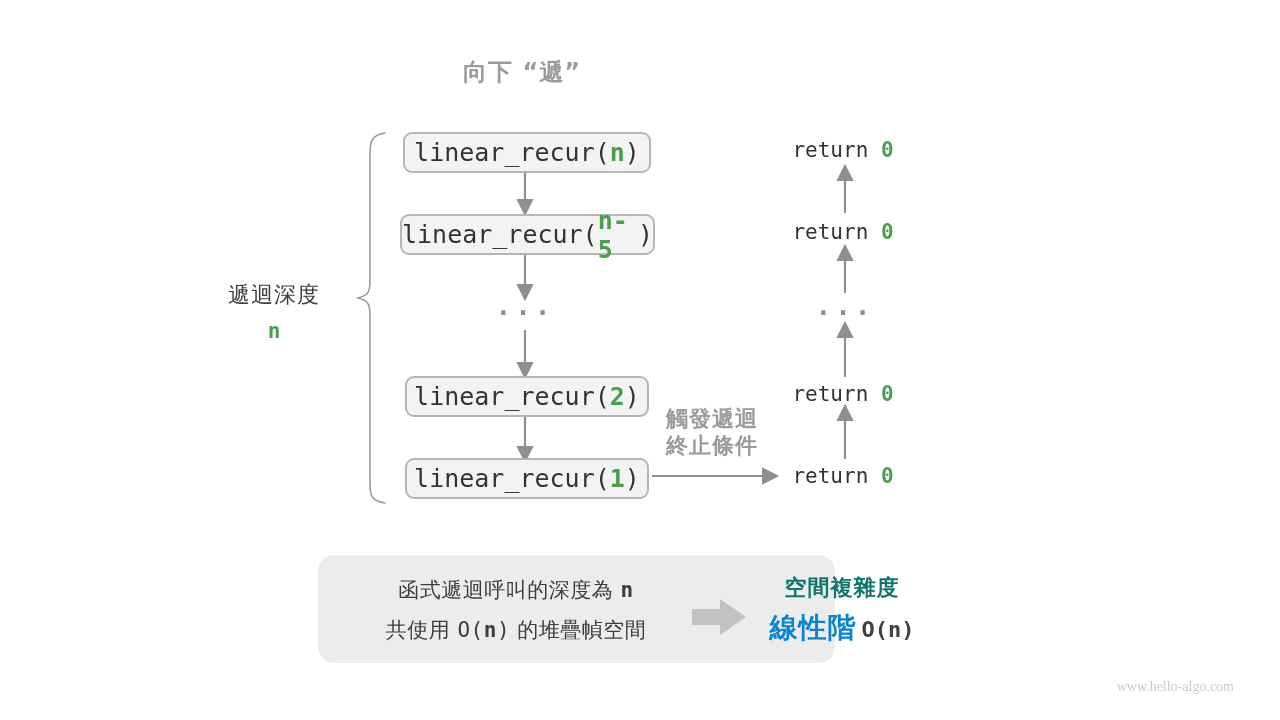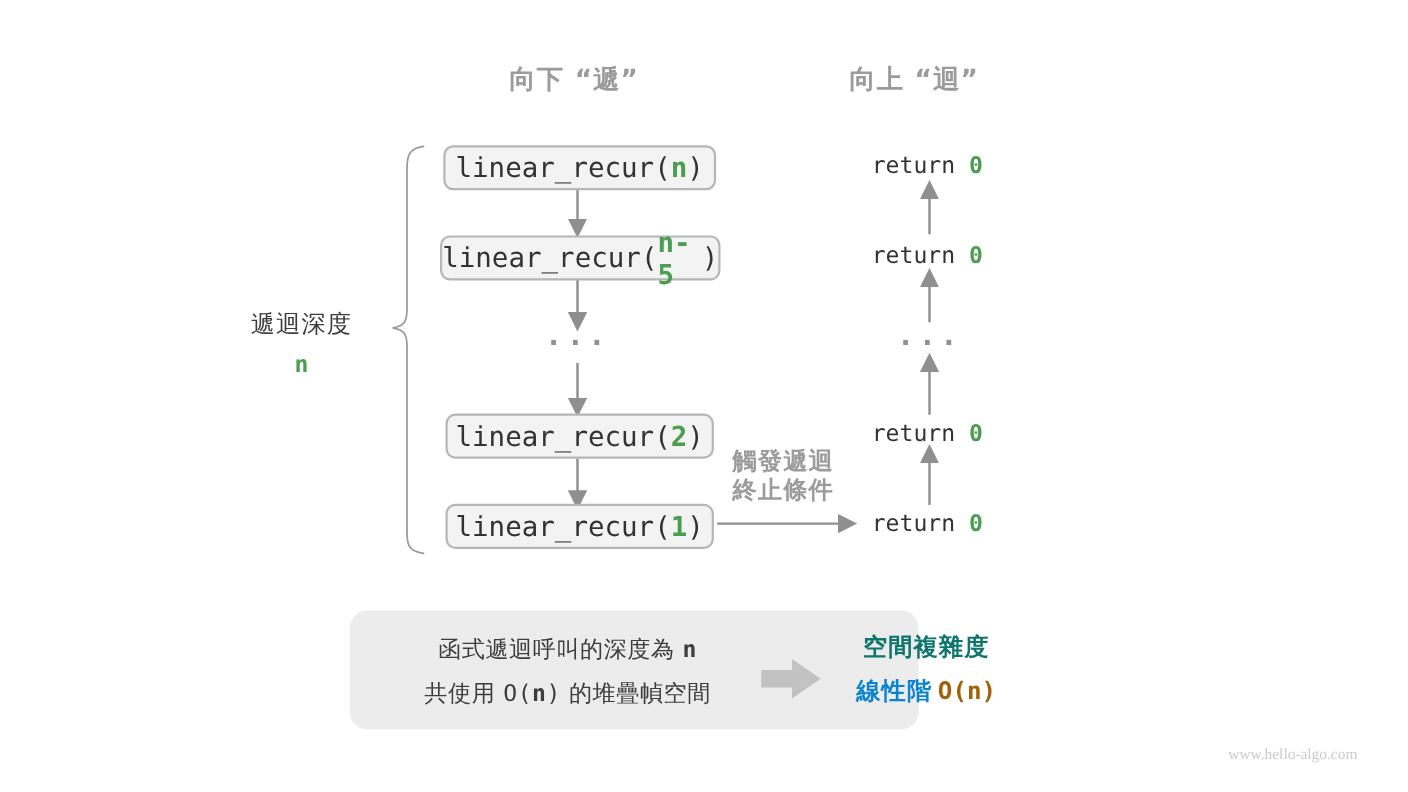--- a/index.html
+++ b/index.html
@@ -22,21 +22,21 @@
   .depth-n{font-family:"DejaVu Sans Mono", monospace;font-size:21px;font-weight:bold;color:#4b9e50;}
   .note{font-size:22px;font-weight:bold;color:#9b9b9b;letter-spacing:1px;}
   .summary-box{
     position:absolute;left:318px;top:555px;width:517px;height:108px;
     background:#ececec;border-radius:16px;
   }
   .sum-text{font-size:21px;color:#3d3d3d;letter-spacing:0.5px;line-height:40px;text-align:center;}
   .sum-code{font-family:"DejaVu Sans Mono", monospace;font-size:21px;color:#3d3d3d;}
   .sum-title{font-size:22px;font-weight:bold;color:#0f766e;letter-spacing:1px;line-height:40px;}
   .blue{color:#0a84d1;font-weight:bold;}
-  .blue-code{font-family:"DejaVu Sans Mono", monospace;font-size:22px;color:#a16207;font-weight:bold;}
+  .blue-code{font-family:"DejaVu Sans Mono", monospace;font-size:22px;color:#404040;font-weight:bold;}
   .watermark{
     position:absolute;right:46px;top:679px;font-family:Liberation Serif, serif;
     font-size:14px;color:#cbcbcb;
   }
   svg.overlay{position:absolute;left:0;top:0;pointer-events:none;}
 </style>
 </head>
 <body>
 
 <div class="canvas">
@@ -57,21 +57,20 @@
     <line x1="845" y1="293" x2="845" y2="258" stroke="#8f8f8f" stroke-width="2.2" marker-end="url(#ah)"></line>
     <line x1="845" y1="377" x2="845" y2="335" stroke="#8f8f8f" stroke-width="2.2" marker-end="url(#ah)"></line>
     <line x1="845" y1="459" x2="845" y2="418" stroke="#8f8f8f" stroke-width="2.2" marker-end="url(#ah)"></line>
 
     <line x1="652" y1="476" x2="765" y2="476" stroke="#8f8f8f" stroke-width="2.2" marker-end="url(#ah)"></line>
 
     <path d="M 385 133 C 372 135, 370 141, 370 153 L 370 281 C 370 292, 368 296, 357 298 C 368 300, 370 304, 370 315 L 370 484 C 370 496, 372 501, 385 503" fill="none" stroke="#9b9b9b" stroke-width="1.6" stroke-linecap="round"></path>
   </svg>
 
   <div class="abs hdr" style="left:522px;top:72px;">向下 “遞”</div>
-  <div class="abs hdr" style="left:831px;top:72px;">向上 “迴”</div>
 
   <div class="abs depth-text" style="left:274px;top:295px;">遞迴深度</div>
   <div class="abs depth-n" style="left:274px;top:331px;">n</div>
 
   <div class="call-box" style="left:403px;top:132px;width:244px;height:37px;">
     <span>linear_recur(</span>
       <span class="green">n</span>
       <span>)</span>
   </div>
   <div class="call-box" style="left:400px;top:214px;width:251px;height:37px;">
@@ -120,21 +119,21 @@
         <span>的堆疊幀空間</span>
       </div>
     </div>
 
     <svg class="abs" style="left:401px;top:62px;" width="58" height="40" viewBox="0 0 58 40">
       <polygon points="2,12 30,12 30,2 56,20 30,38 30,28 2,28" fill="#c2c2c2"></polygon>
     </svg>
     <div class="abs" style="left:524px;top:55px;text-align:center;">
       <div class="sum-title">空間複雜度</div>
       <div style="line-height:40px;">
-        <span class="blue" style="font-size:22px;letter-spacing:1px;">線性階</span>
+        <span class="blue" style="font-size:28px;letter-spacing:1px;">線性階</span>
         <span class="blue-code">O(n)</span>
       </div>
     </div>
   </div>
 
   <div class="watermark">www.hello-algo.com</div>
 
 </div>
 
 </body></html>

